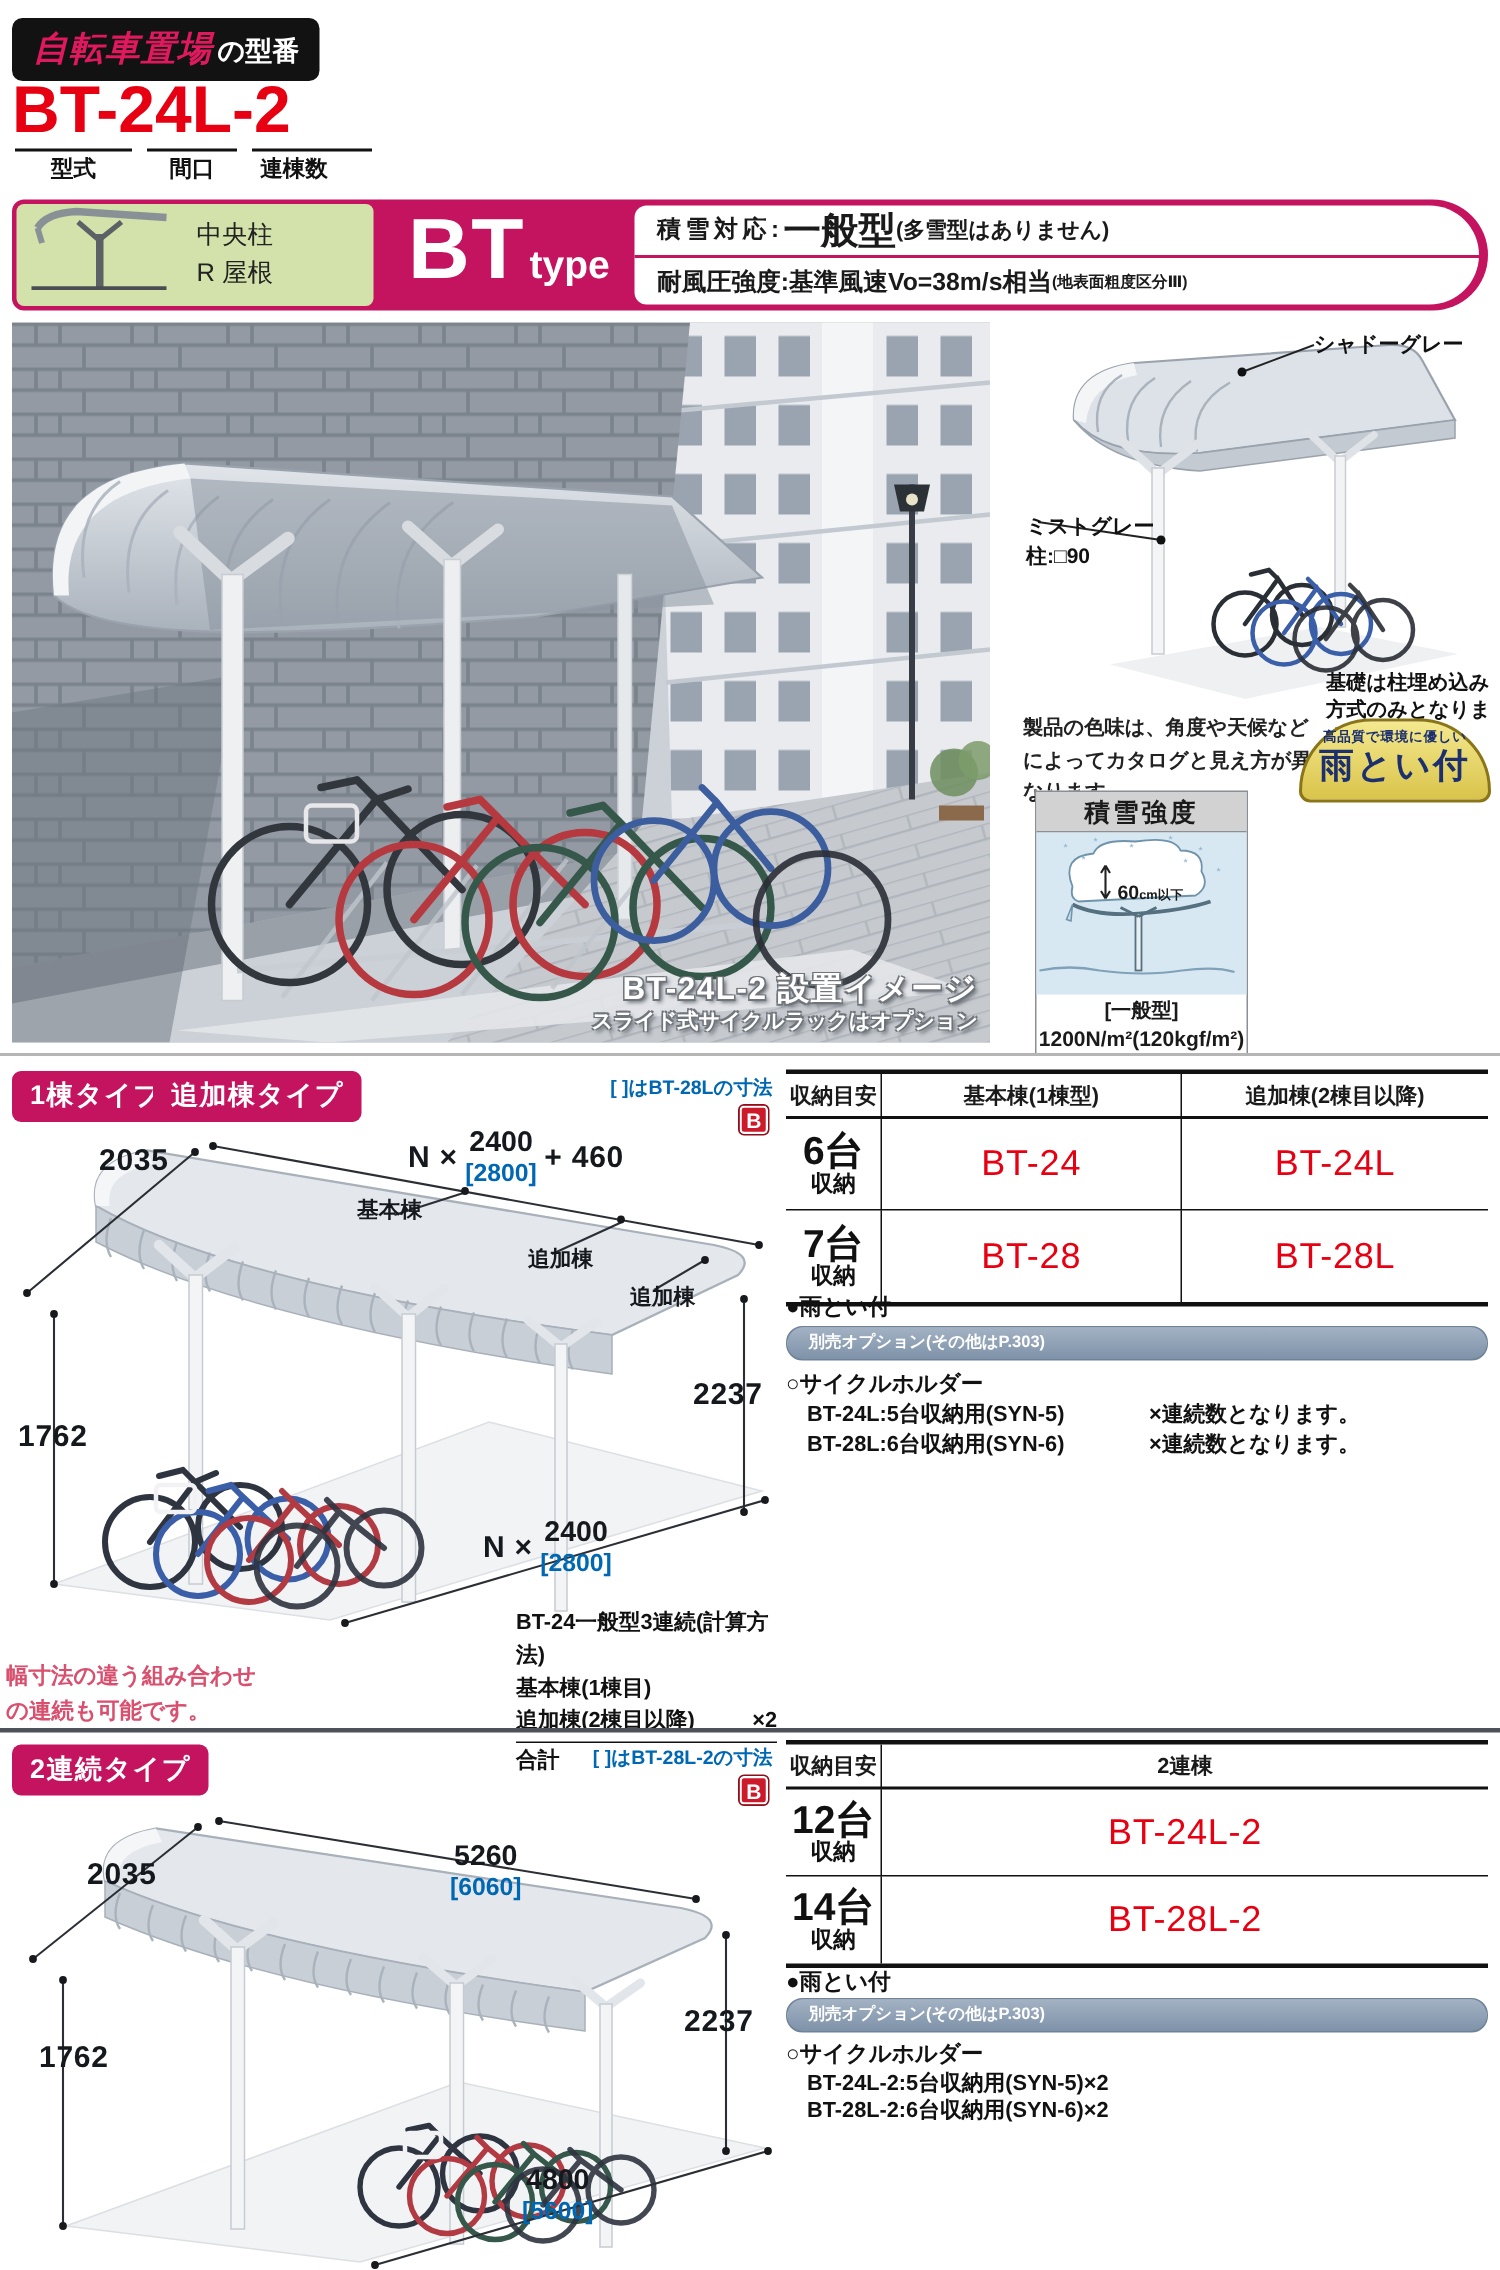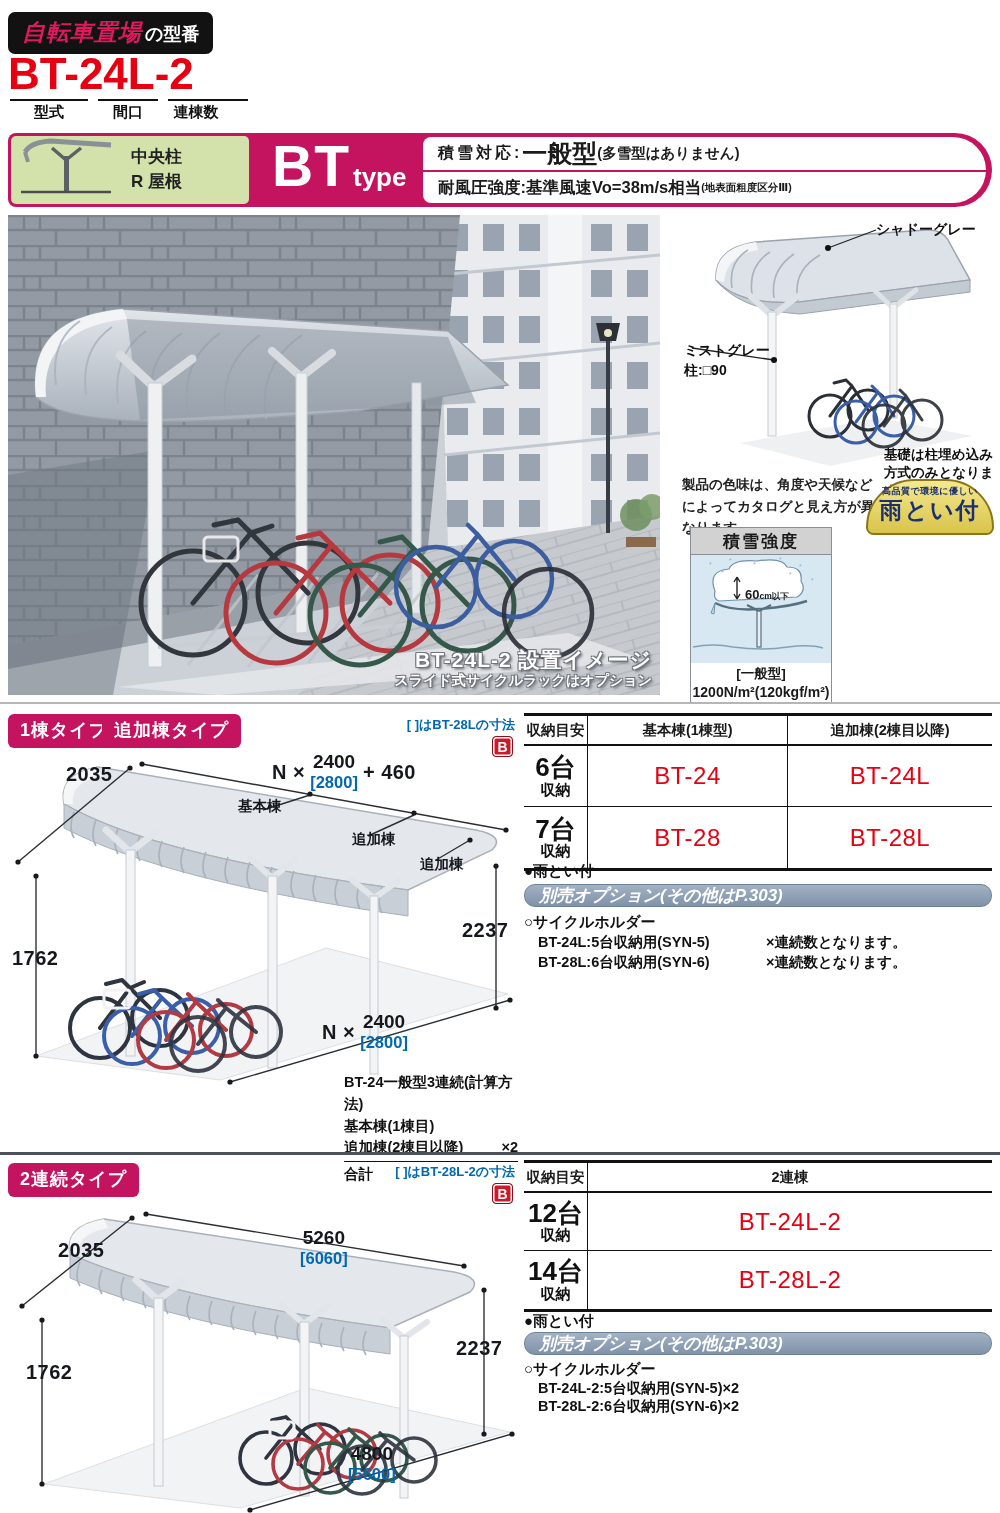--- a/index.html
+++ b/index.html
@@ -12,21 +12,21 @@
   .brand-badge{left:8px;top:12px;background:#121212;border-radius:7px;padding:5px 14px 6px;display:flex;align-items:baseline;gap:3px;}
   .brand-main{color:#e0195f;font-size:23px;font-weight:800;font-style:italic;letter-spacing:1px;}
   .brand-suffix{color:#fff;font-size:18px;font-weight:700;}
   .model-code{left:8px;top:52px;font-size:44px;font-weight:800;color:#e60012;line-height:1;letter-spacing:0;}
   .mline{top:99px;height:0;border-top:2.5px solid #111;}
   .mlabel{top:103px;font-size:15px;font-weight:700;color:#111;text-align:center;}
 
   
   .type-band{left:8px;top:133px;width:984px;height:74px;background:#c4135f;border-radius:8px 37px 37px 8px;}
   .green-panel{left:11px;top:136px;width:238px;height:68px;background:#d3e2ab;border-radius:5px;display:flex;align-items:center;}
-  .green-labels{font-size:17px;font-weight:700;color:#222;line-height:1.45;margin-left:8px;}
+  .green-labels{font-size:17px;font-weight:400;color:#222;line-height:1.45;margin-left:8px;}
   .bt-type{left:272px;top:138px;display:flex;align-items:baseline;color:#fff;}
   .bt-main{font-size:57px;font-weight:800;line-height:1;letter-spacing:1px;}
   .bt-sub{font-size:26px;font-weight:600;margin-left:3px;}
   .spec-box{left:423px;top:137px;width:563px;height:66px;background:#fff;border-radius:8px 33px 33px 8px;display:flex;flex-direction:column;text-align:right;}
   .spec-row{flex:1;display:flex;align-items:center;padding-left:15px;white-space:nowrap;}
   .spec-row1{border-bottom:2px solid #c4135f;}
   .snow-label{font-size:16px;font-weight:700;letter-spacing:3px;}
   .snow-value{font-size:25px;font-weight:700;margin:0 0;}
   .snow-note{font-size:14.5px;font-weight:600;}
   .wind-text{font-size:16.5px;font-weight:700;}
@@ -83,21 +83,21 @@
   .t2{grid-template-columns:64px 1fr;grid-template-rows:30px 58px 58px;}
   .th{border-bottom:2px solid #111;display:flex;align-items:center;justify-content:center;font-size:14.5px;font-weight:600;}
   .csep{border-right:1.5px solid #111;}
   .rsep{border-bottom:1.5px solid #111;}
   .qty{display:flex;flex-direction:column;align-items:center;justify-content:center;line-height:1.05;}
   .qbig{font-size:26px;font-weight:800;color:#111;}
   .qsml{font-size:15px;font-weight:600;color:#111;}
   .mcell{display:flex;align-items:center;justify-content:center;font-size:24px;font-weight:400;color:#e60012;letter-spacing:0.5px;}
   .rain{font-size:15px;font-weight:700;color:#111;}
   .opt-bar{width:468px;height:23px;border-radius:11px;background:linear-gradient(#a3b2c3,#7e92a9);border:1px solid #6e8299;
-    box-sizing:border-box;color:#fff;font-size:17px;font-weight:700;line-height:21px;padding-left:14px;font-style:italic;}
+    box-sizing:border-box;color:#fff;font-size:11px;font-weight:700;line-height:21px;padding-left:14px;}
   .opt-title{font-size:15px;font-weight:700;color:#111;}
   .opt-row{display:flex;font-size:14.5px;font-weight:600;color:#111;}
   .opt-item{width:228px;}
 </style>
 </head>
 <body>
 
 <div id="page">
 
   <div class="abs brand-badge">
@@ -398,20 +398,24 @@
       <span>基本棟(1棟目)</span>
       <span></span>
     </div>
     <div class="calc-row">
       <span>追加棟(2棟目以降)</span>
       <span>×2</span>
     </div>
     <div class="calc-total">合計</div>
   </div>
 
+  <div class="abs combo-note" style="left:4px;top:1106px;">
+    <div>幅寸法の違う組み合わせ</div>
+    <div>の連続も可能です。</div>
+  </div>
 
   <div class="abs cap-table t1" style="left:524px;top:713px;width:468px;">
     <div class="th csep">収納目安</div>
     <div class="th csep">基本棟(1棟型)</div>
     <div class="th">追加棟(2棟目以降)</div>
     <div class="qty csep rsep">
       <span class="qbig">6台</span>
       <span class="qsml">収納</span>
     </div>
     <div class="mcell csep rsep">BT-24</div>

